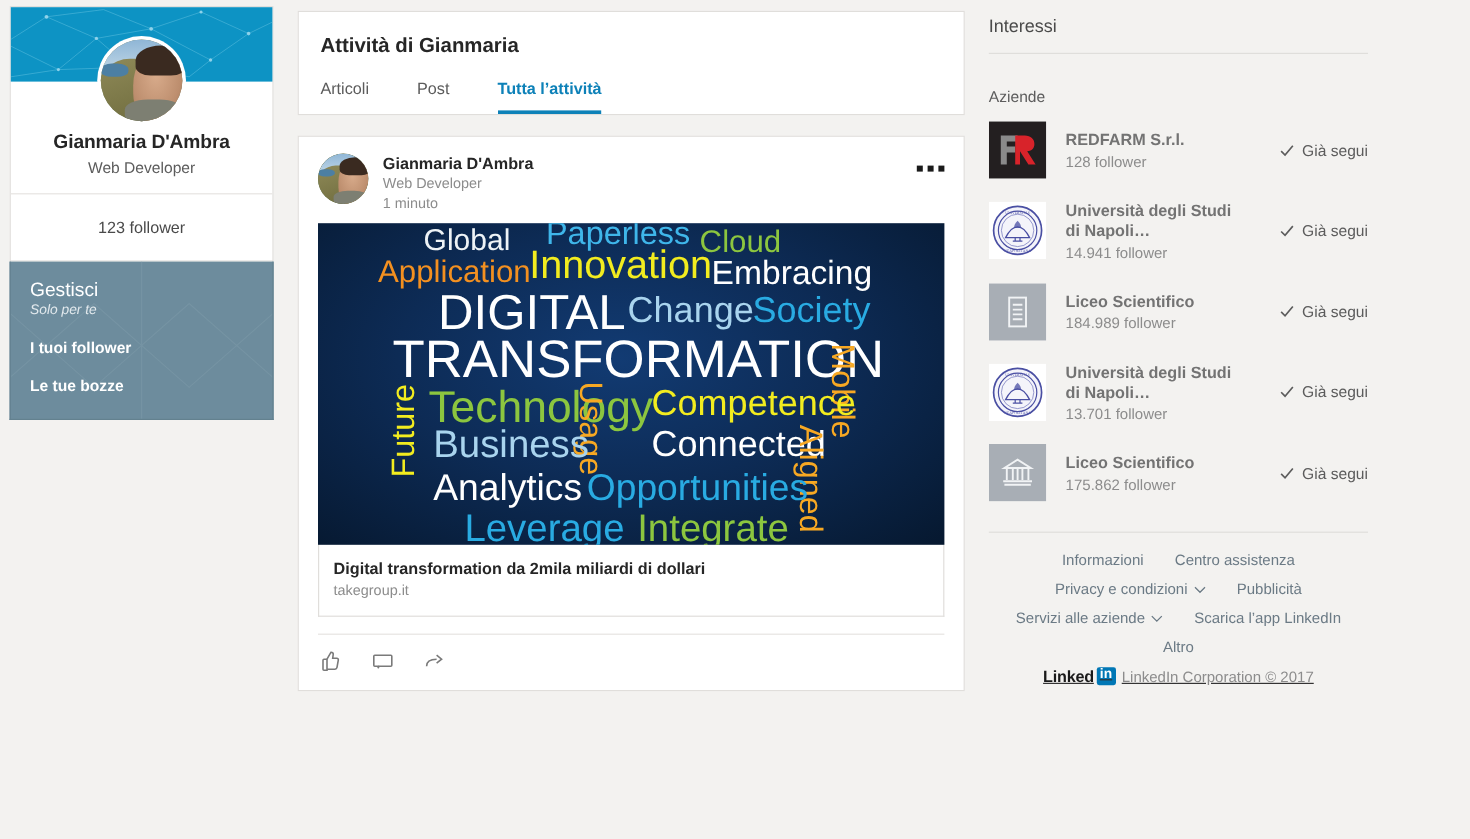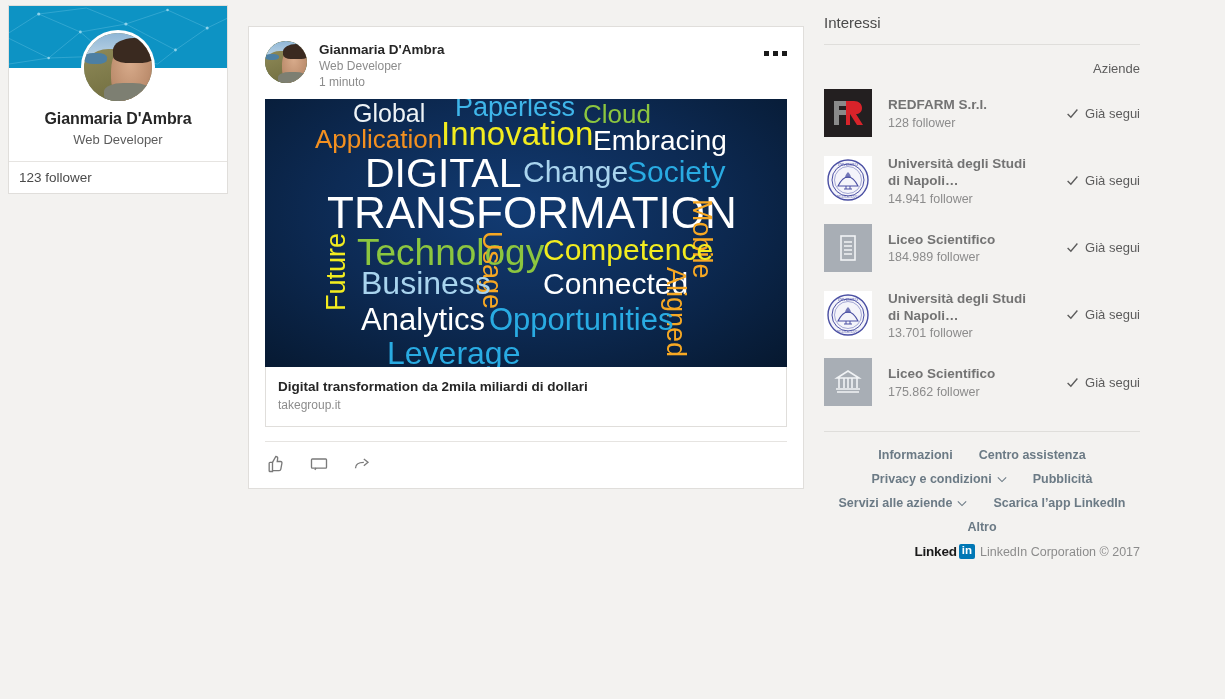--- a/index.html
+++ b/index.html
@@ -76,22 +76,22 @@
   .p-name { font-size: 16px; font-weight: bold; color: #262626; letter-spacing: -.1px; }
   .p-head { font-size: 13px; color: #5c5c5c; margin-top: 4px; }
   .p-link {
     display: block;
     font-size: 13px; font-weight: bold; color: #0073b1;
     margin-top: 8px; line-height: 1.45;
     text-decoration: none; cursor: pointer;
   }
   .followers-row {
     border-top: 1px solid #e6e4e1;
-    padding: 8px 10px;
-    text-align: left;
+    padding: 20px 10px;
+    text-align: center;
     font-size: 13.5px;
     color: #4a4a4a;
   }
   .manage-card {
     position: relative;
     background: #6d8c9d;
     padding: 16px 16px 20px;
     overflow: hidden;
     border: 1px solid #63818f;
     border-top: none;
@@ -158,45 +158,45 @@
     display: flex; align-items: center; gap: 24px;
     border-top: 1px solid #e6e4e1;
     margin: 14px 16px 0; padding: 12px 0 14px;
   }
   .act-ico { width: 20px; height: 20px; cursor: pointer; }
 
   
   .right-col { position: absolute; left: 824px; top: 14px; width: 316px; }
   .r-title { font-size: 15px; color: #4a4a4a; }
   .r-rule { border-top: 1px solid #dfdedb; margin: 13px 0 0; }
-  .r-sub { font-size: 13px; color: #5c5c5c; margin: 16px 0 4px; text-align: right; }
+  .r-sub { font-size: 13px; color: #5c5c5c; margin: 28px 0 4px; }
   .entity {
     display: flex; align-items: center;
     padding: 9px 0;
   }
   .ent-logo { width: 48px; height: 48px; flex: none; overflow: hidden; }
   .ent-text { margin-left: 16px; width: 140px; }
   .ent-name { font-size: 13.5px; font-weight: bold; color: #737373; line-height: 1.28; }
   .ent-foll { font-size: 12.5px; color: #8c8c8c; margin-top: 2px; }
   .ent-follow {
     margin-left: auto; display: flex; align-items: center; gap: 6px;
     font-size: 13px; color: #5c5c5c; cursor: pointer; white-space: nowrap;
   }
   .check { width: 13px; height: 13px; }
 
   .footer { margin-top: 16px; border-top: 1px solid #dfdedb; padding-top: 16px; }
-  .f-row { display: flex; justify-content: center; align-items: center; gap: 26px; margin-bottom: 10px; font-weight: bold; }
+  .f-row { display: flex; justify-content: center; align-items: center; gap: 26px; margin-bottom: 10px; }
   .f-link {
     font-size: 12.5px; color: #6b7a85; text-decoration: none; cursor: pointer;
     display: inline-flex; align-items: center; gap: 5px;
   }
   .chev { width: 10px; height: 7px; }
   .copyright {
-    display: flex; justify-content: flex-end; align-items: center;
-    gap: 5px; 
+    display: flex; justify-content: center; align-items: center;
+    gap: 5px;  text-decoration: underline;
   }
   .li-logo { display: inline-flex; align-items: center; gap: 2px; }
   .li-word { font-size: 13.5px; font-weight: bold; color: #1a1a1a; letter-spacing: -.2px; }
   .li-badge {
     background: #0077b5; color: #fff; font-size: 11.5px; font-weight: bold;
     padding: 1px 3px 2px; border-radius: 2px; line-height: 1;
   }
   .copy-text { font-size: 12.5px; color: #8c8c8c; }
 </style>
 </head>
@@ -243,24 +243,45 @@
       </div>
 
       <div class="profile-body">
         <div class="p-name">Gianmaria D'Ambra</div>
         <div class="p-head">Web Developer</div>
       </div>
 
       <div class="followers-row">123 follower</div>
     </div>
 
+    <div class="manage-card">
+      <svg class="tex" viewBox="0 0 220 150" preserveAspectRatio="none">
+        <g stroke="#7d9aa9" stroke-width="1" fill="none" opacity="0.55">
+          <path d="M-10 120 L70 40 L150 120 L230 40"></path>
+          <path d="M-10 40 L70 120 L150 40 L230 120"></path>
+          <path d="M110 -10 L110 160"></path>
+        </g>
+      </svg>
+      <div class="m-title">Gestisci</div>
+      <div class="m-sub">Solo per te</div>
+      <a class="m-item">I tuoi follower</a>
+      <a class="m-item">Le tue bozze</a>
+    </div>
   </div>
 
   <div class="center-col">
 
+    <div class="card activity-head">
+      <div class="activity-title">Attività di Gianmaria</div>
+      <div class="tabs">
+        <div class="tab">Articoli</div>
+        <div class="tab">Post</div>
+        <div class="tab active">Tutta l’attività</div>
+      </div>
+    </div>
 
     <div class="card post-card">
       <div class="post-head">
         <div class="post-avatar">
           <div class="avatar">
             <div class="sky"></div>
               <div class="hill"></div>
               <div class="lake"></div>
             <div class="face"></div>
               <div class="hair"></div>
@@ -294,20 +315,21 @@
           <span class="wc v" style="left: 58px; top: 212px; font-size: 27px; color: rgb(242, 236, 31); transform: rotate(-90deg);">Future</span>
           <span class="wc" style="left: 92px; top: 135px; font-size: 37px; color: rgb(140, 198, 63);">Technology</span>
           <span class="wc v" style="left: 240px; top: 132px; font-size: 27px; color: rgb(247, 168, 35); transform: rotate(90deg);">Usage</span>
           <span class="wc" style="left: 96px; top: 168px; font-size: 32px; color: rgb(169, 212, 238);">Business</span>
           <span class="wc" style="left: 278px; top: 136px; font-size: 30px; color: rgb(242, 236, 31);">Competence</span>
           <span class="wc" style="left: 278px; top: 170px; font-size: 30px; color: rgb(255, 255, 255);">Connected</span>
           <span class="wc v" style="left: 424px; top: 168px; font-size: 27px; color: rgb(247, 168, 35); transform: rotate(90deg);">Aligned</span>
           <span class="wc" style="left: 96px; top: 205px; font-size: 31px; color: rgb(255, 255, 255);">Analytics</span>
           <span class="wc" style="left: 224px; top: 205px; font-size: 31px; color: rgb(41, 171, 226);">Opportunities</span>
           <span class="wc" style="left: 122px; top: 238px; font-size: 32px; color: rgb(41, 171, 226);">Leverage</span>
+          <span class="wc" style="left: 266px; top: 238px; font-size: 32px; color: rgb(140, 198, 63);">Integrate</span>
         </div>
 
       <div class="link-preview">
         <div class="lp-title">Digital transformation da 2mila miliardi di dollari</div>
         <div class="lp-domain">takegroup.it</div>
       </div>
 
       <div class="post-actions">
         <svg class="act-ico" viewBox="0 0 24 24" fill="none" stroke="#7a7a7a" stroke-width="1.6">
           <path d="M6 21h3V10H6a1 1 0 0 0-1 1v9a1 1 0 0 0 1 1z"></path>

